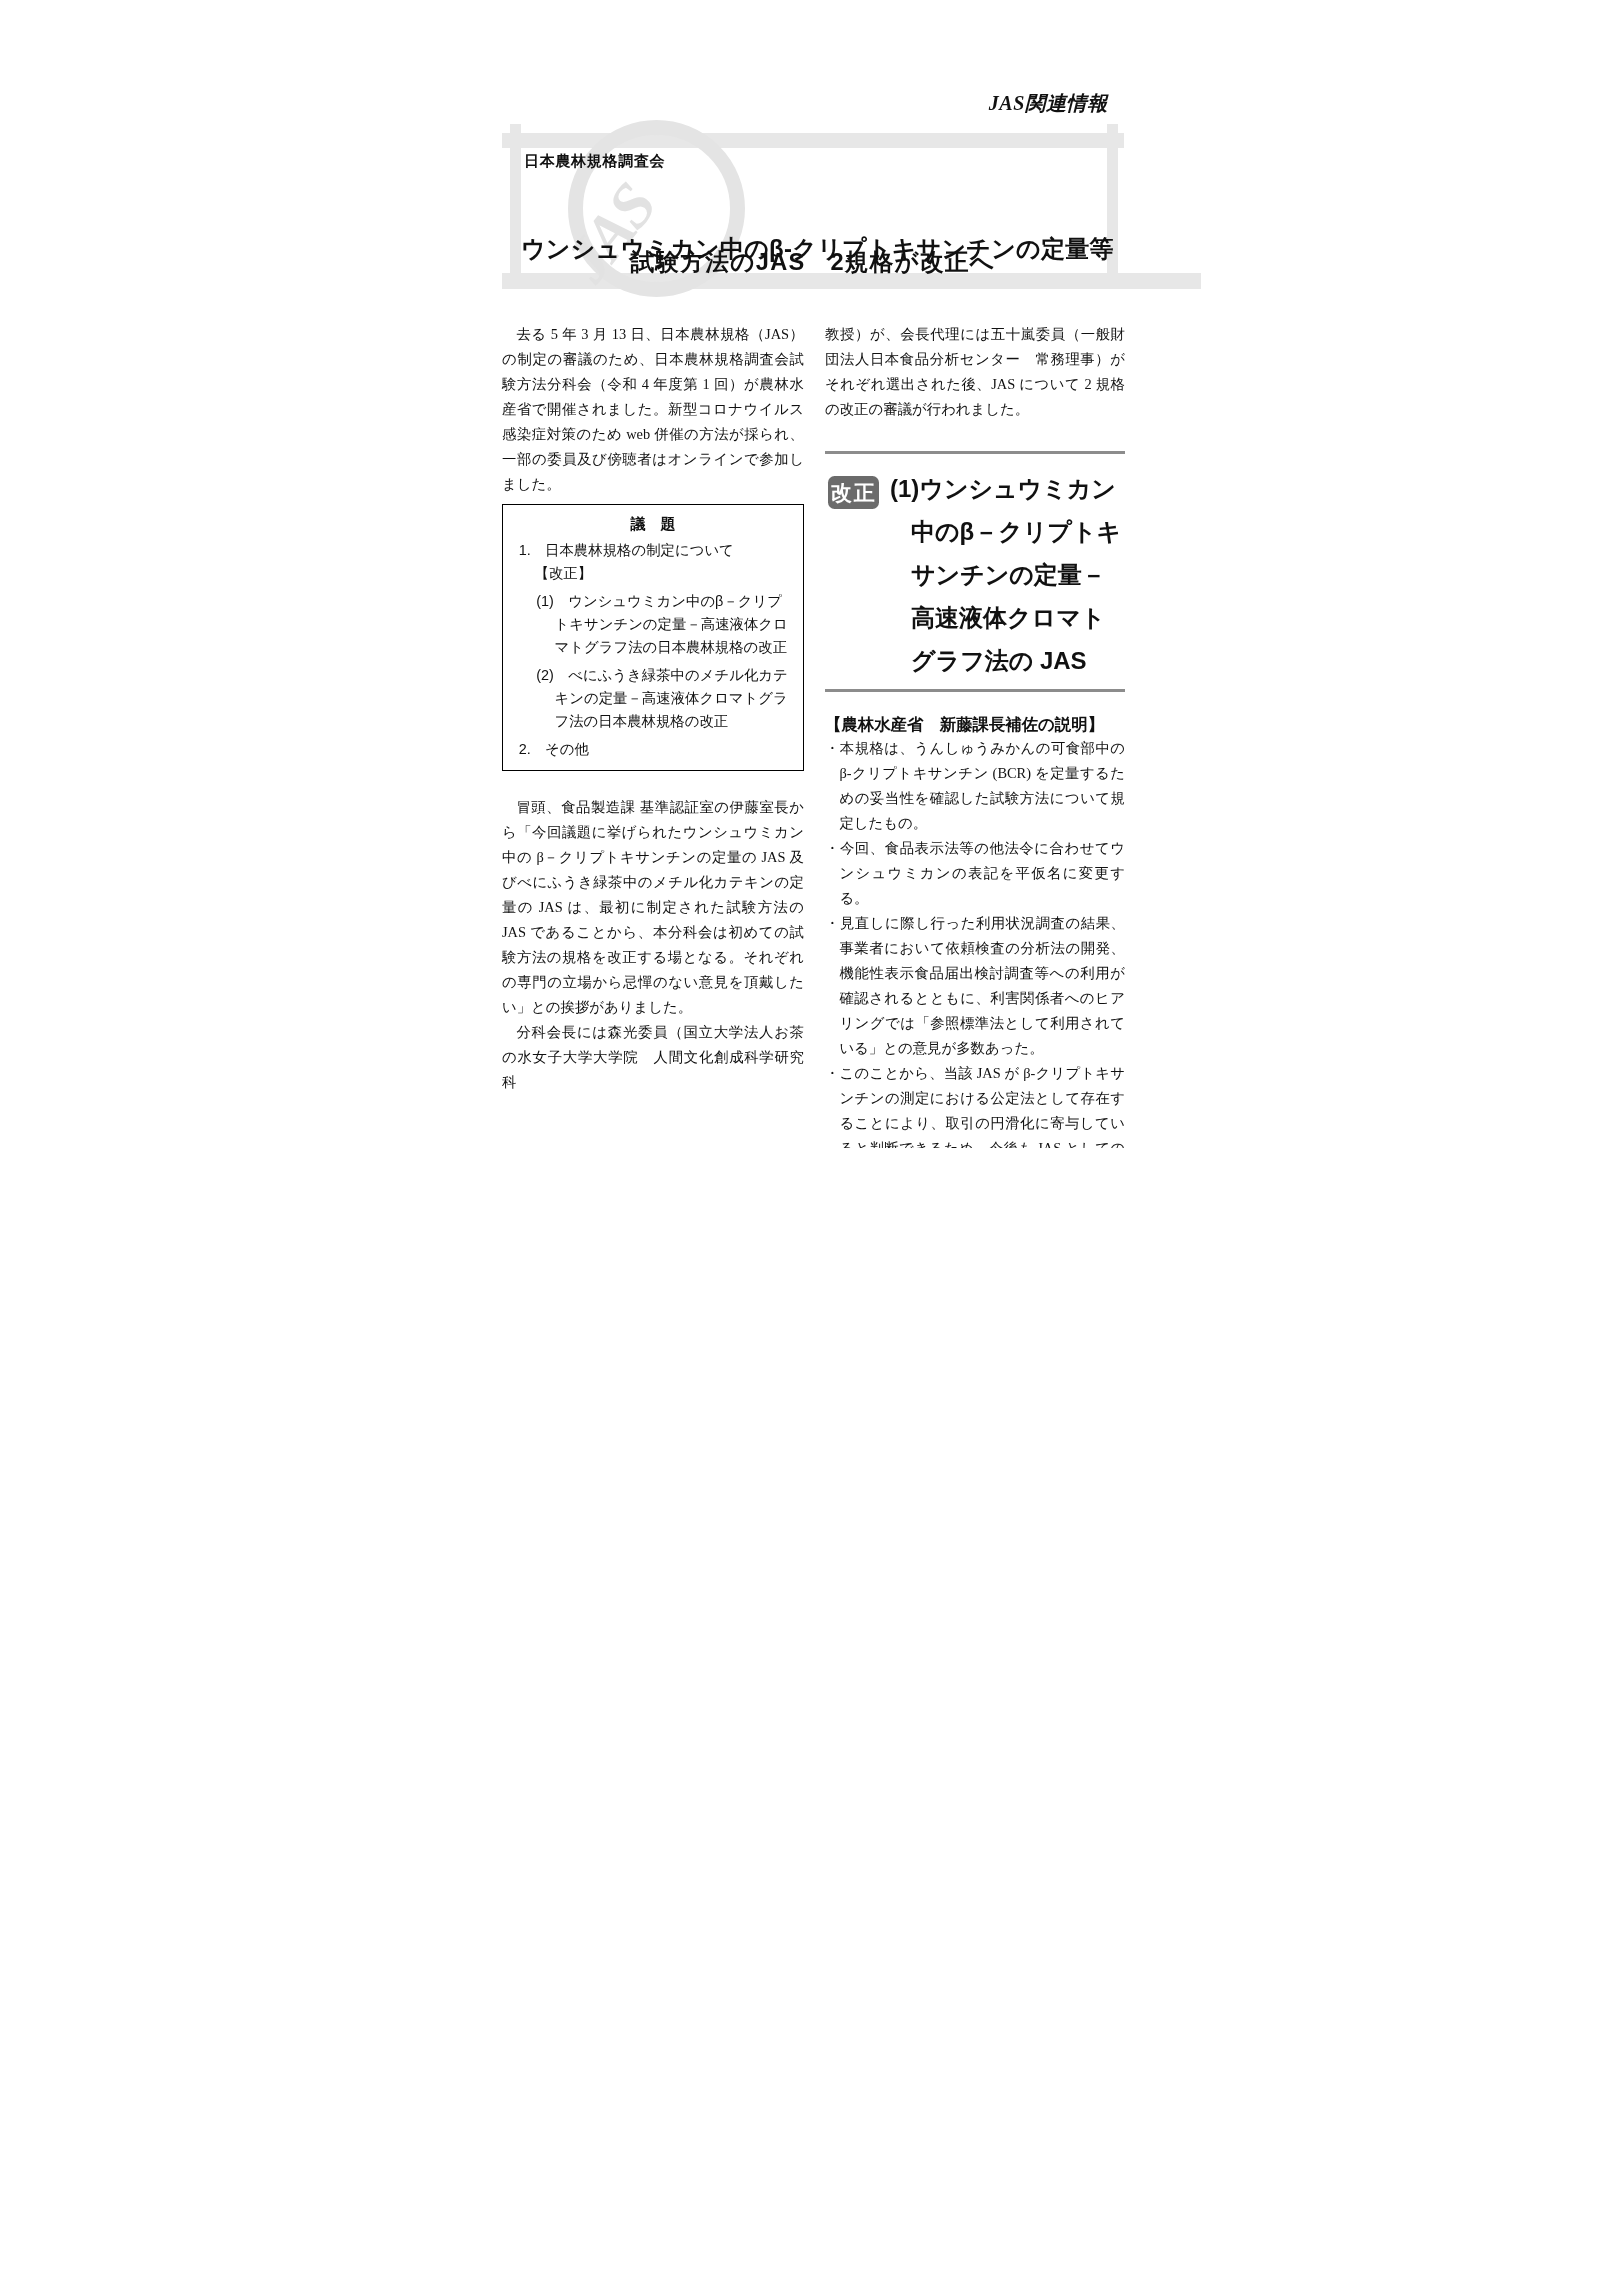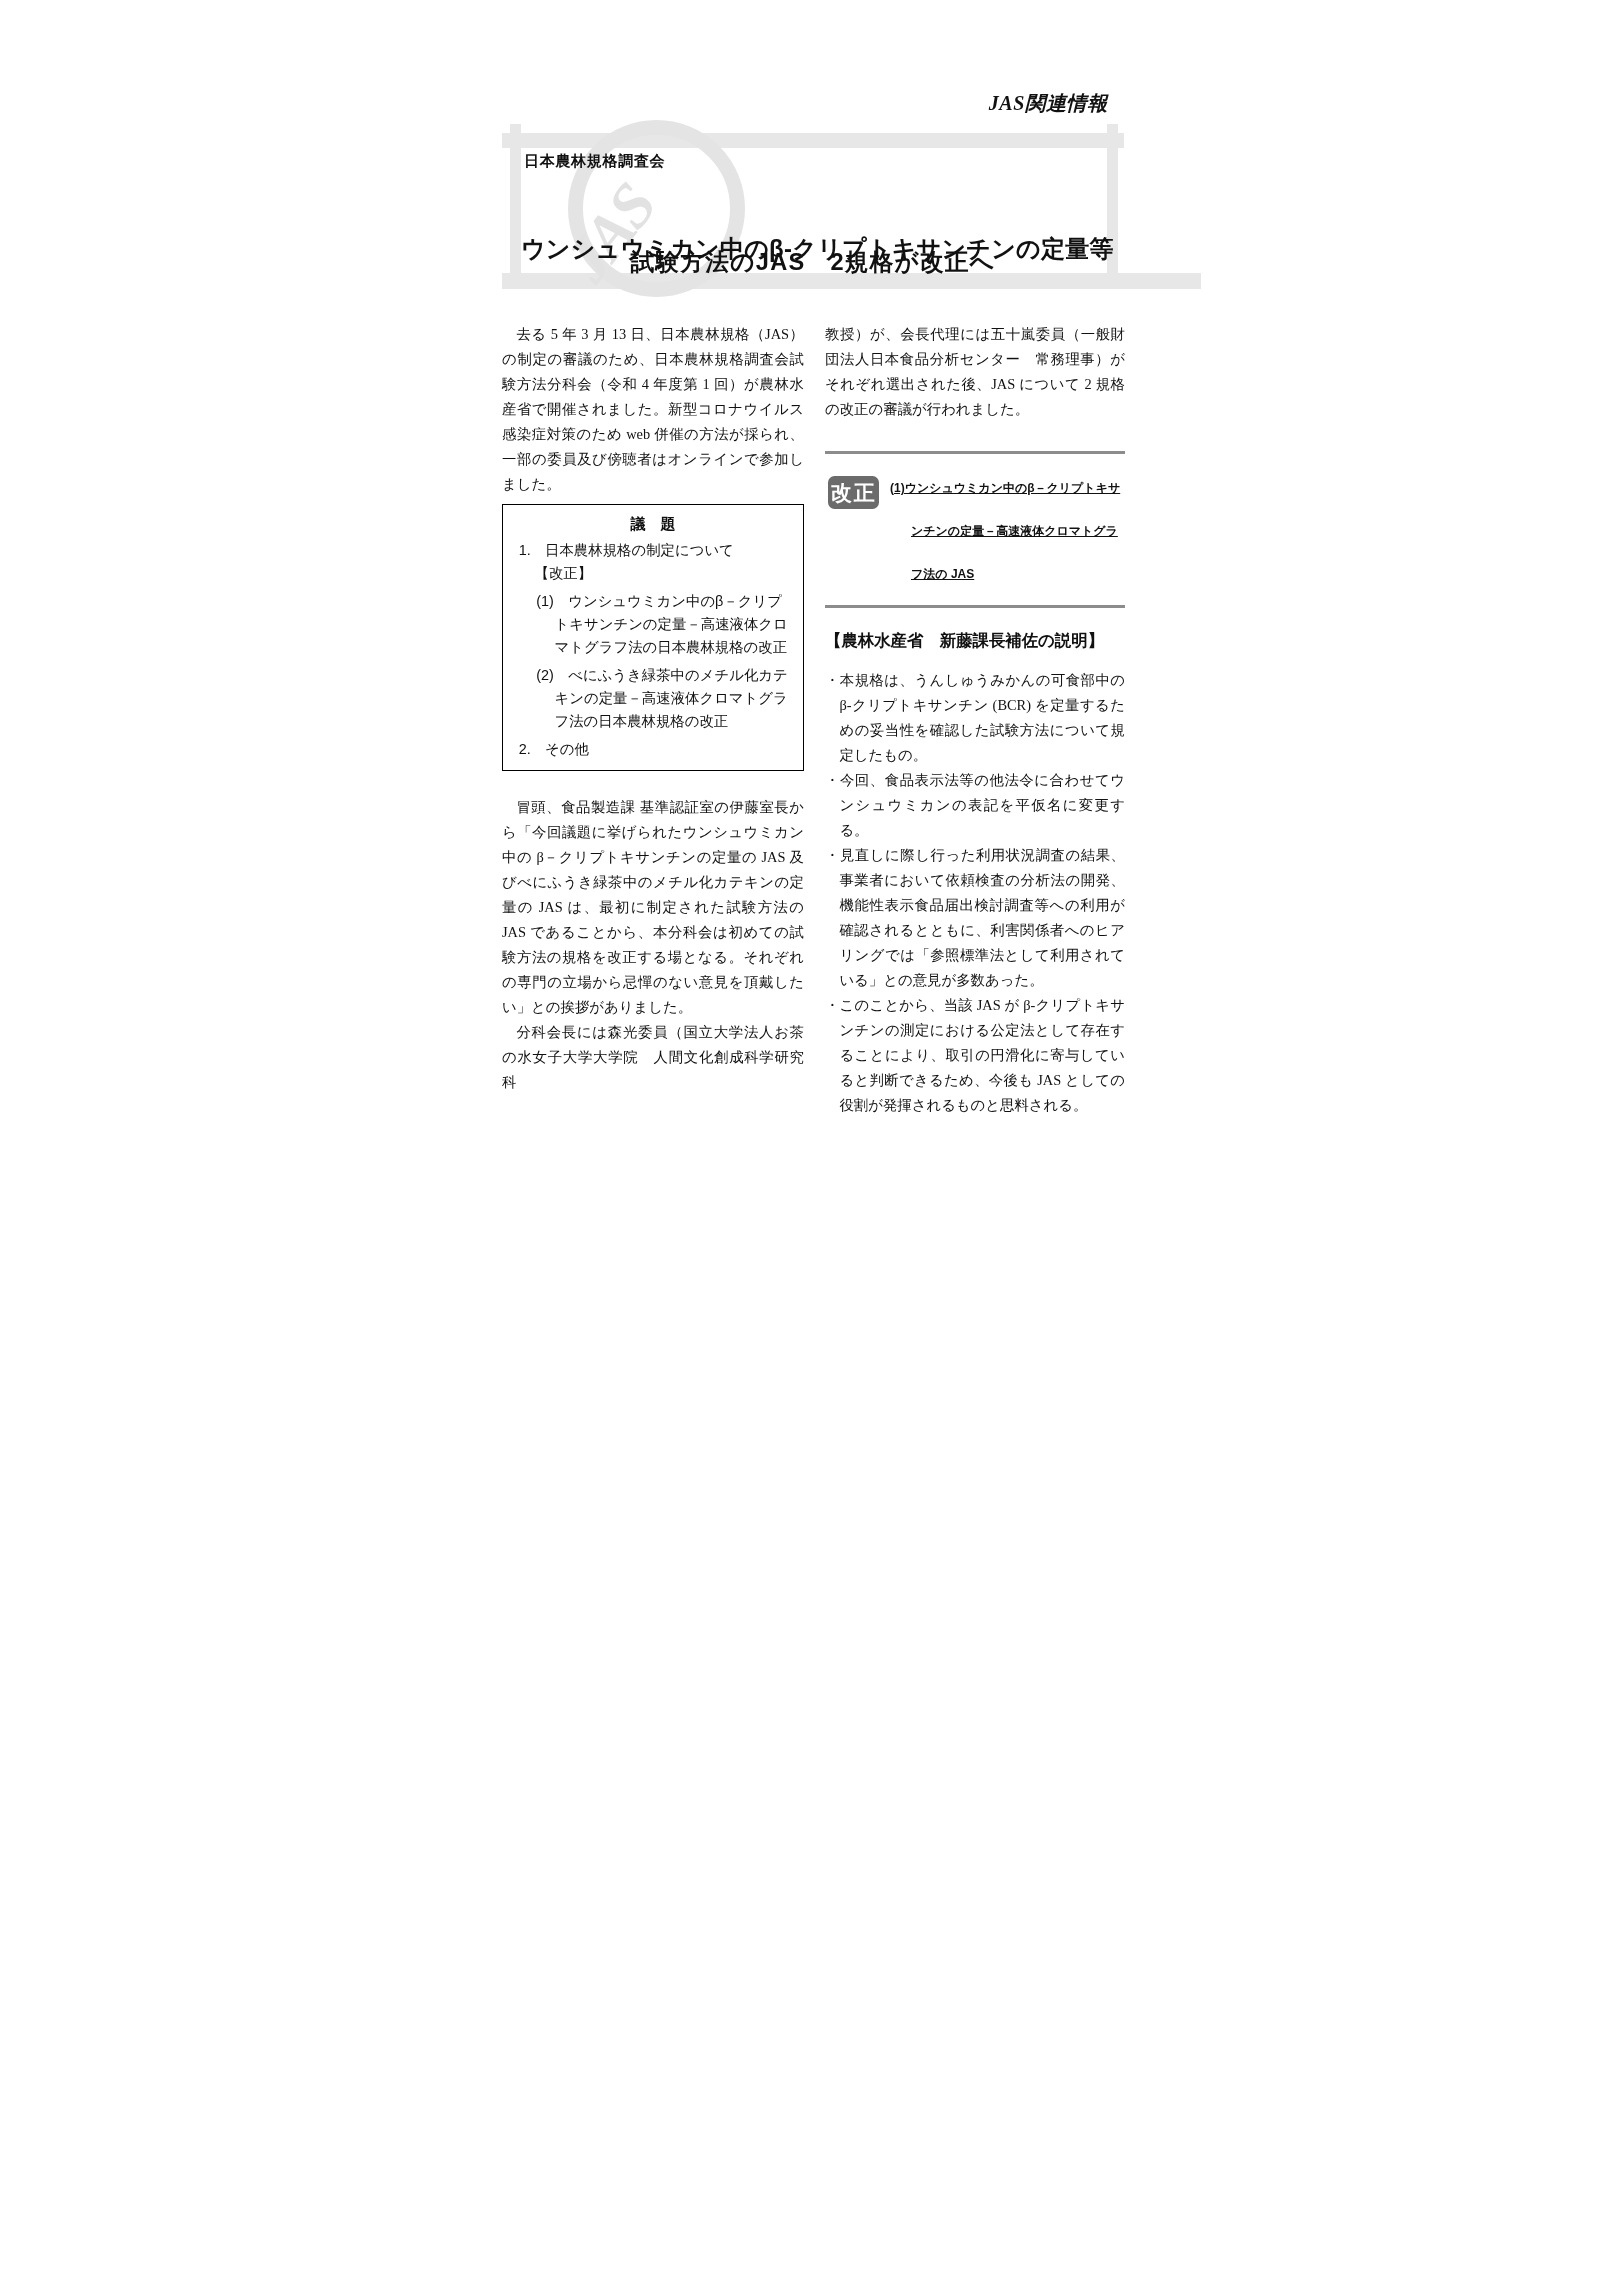--- a/index.html
+++ b/index.html
@@ -82,30 +82,30 @@
   .badge{
     position:absolute;left:3.3px;top:9.2px;width:51px;height:33px;
     background:#6b6b6b;color:#ffffff;border-radius:6.5px;
     font-family:"Liberation Sans","DejaVu Sans",sans-serif;
     font-weight:bold;font-size:21px;letter-spacing:2px;
     display:flex;align-items:center;justify-content:center;
   }
   .sec-title{
     margin:0 0 0 65px;
     font-family:"Liberation Sans","DejaVu Sans",sans-serif;
-    font-weight:bold;font-size:12px;line-height:43px;
-    padding-left:21px;text-indent:-21px;text-align:left;text-decoration:underline;
+    font-weight:bold;font-size:24px;line-height:43px;
+    padding-left:21px;text-indent:-21px;text-align:left;
   }
   .rule.second{margin-top:7.9px;}
   .subhead{
     margin-top:21px;
     font-family:"Liberation Sans","DejaVu Sans",sans-serif;
     font-weight:bold;font-size:16.4px;line-height:22px;text-align:left;
   }
-  .bullets{margin-top:17px;}
+  .bullets{margin-top:1px;}
   .bullet{margin:0;padding-left:14.4px;text-indent:-14.4px;}
 </style>
 </head>
 <body>
 
 <div class="page">
 
   <div class="bar bar-top"></div>
   <div class="bar bar-left"></div>
   <div class="bar bar-right"></div>

